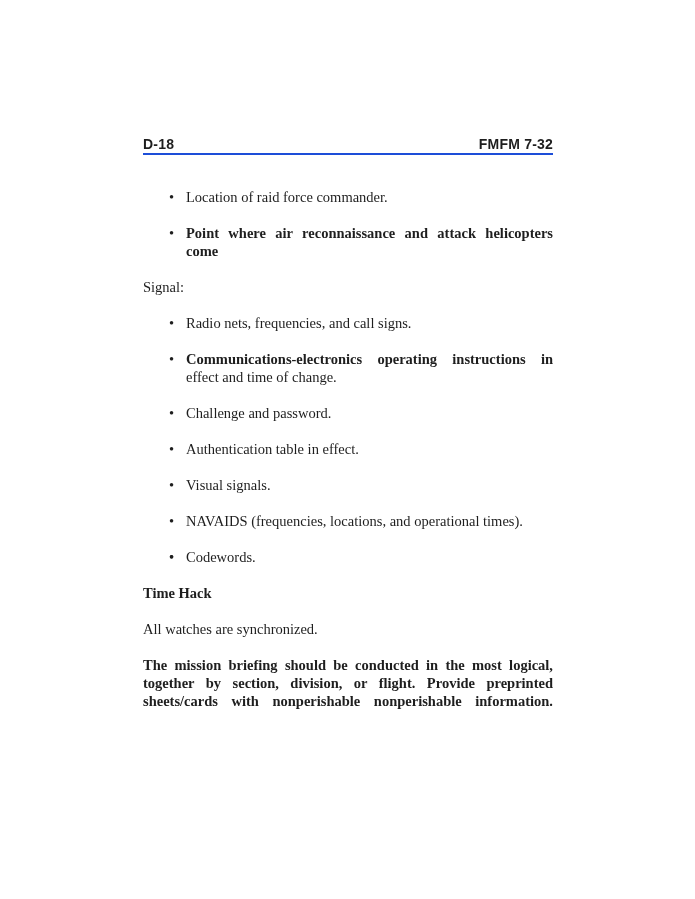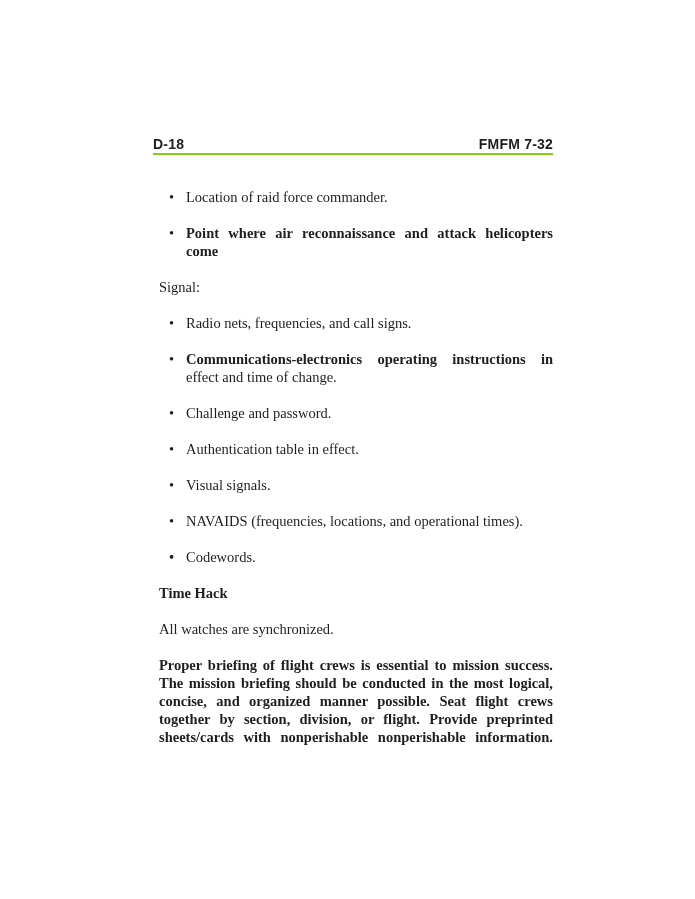--- a/index.html
+++ b/index.html
@@ -22,26 +22,25 @@
   }
   .pagehead {
     display: flex;
     justify-content: space-between;
     align-items: flex-end;
     font-family: "Liberation Sans", sans-serif;
     font-weight: bold;
     font-size: 14px;
     line-height: 14px;
     letter-spacing: 0.2px;
-    border-bottom: 2px solid #84cc16;
+    border-bottom: 2px solid #1d4ed8;
     padding-bottom: 2px;
     margin-bottom: 33px;
-    margin-left: 10px;
   }
-  .block { margin: 0 0 18px 16px; }
+  .block { margin: 0 0 18px 0; }
   .bullet {
     position: relative;
     padding-left: 43px;
     margin: 0 0 18px 0;
   }
   .dot {
     position: absolute;
     left: 26px;
     top: 0;
     width: 14px;
@@ -113,21 +112,19 @@
         <span class="dot">•</span>
         <div>Codewords.</div>
       </div>
     </div>
 
     <div class="block heading">Time Hack</div>
     <div class="block">All watches are synchronized.</div>
 
 
     <div class="block">
-      <div class="pline just">Proper briefing of flight crews is essential to mission success.</div>
       <div class="pline just">The mission briefing should be conducted in the most logical,</div>
-      <div class="pline just">concise, and organized manner possible.  Seat flight crews</div>
       <div class="pline just">together by section, division, or flight.  Provide preprinted</div>
       <div class="pline just">sheets/cards with nonperishable nonperishable information.</div>
     </div>
 
   </div>
 </div>
 
 </body></html>

